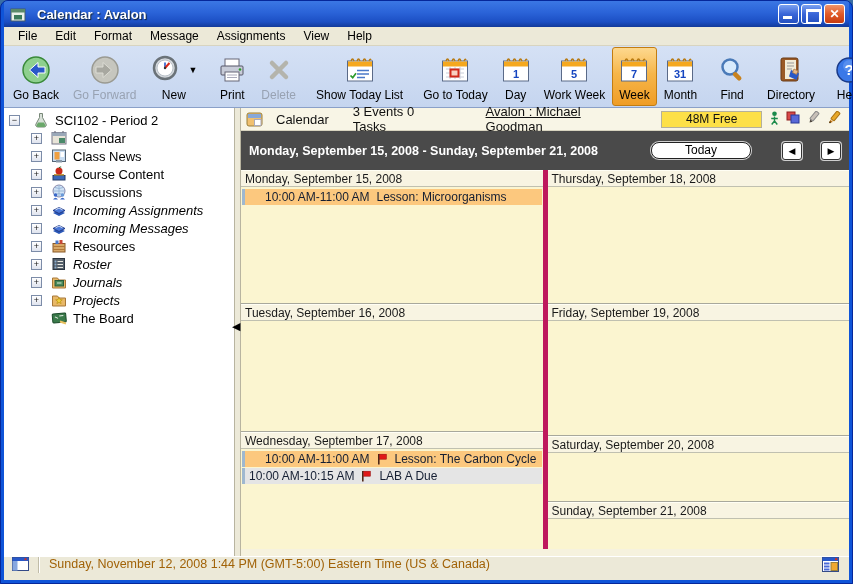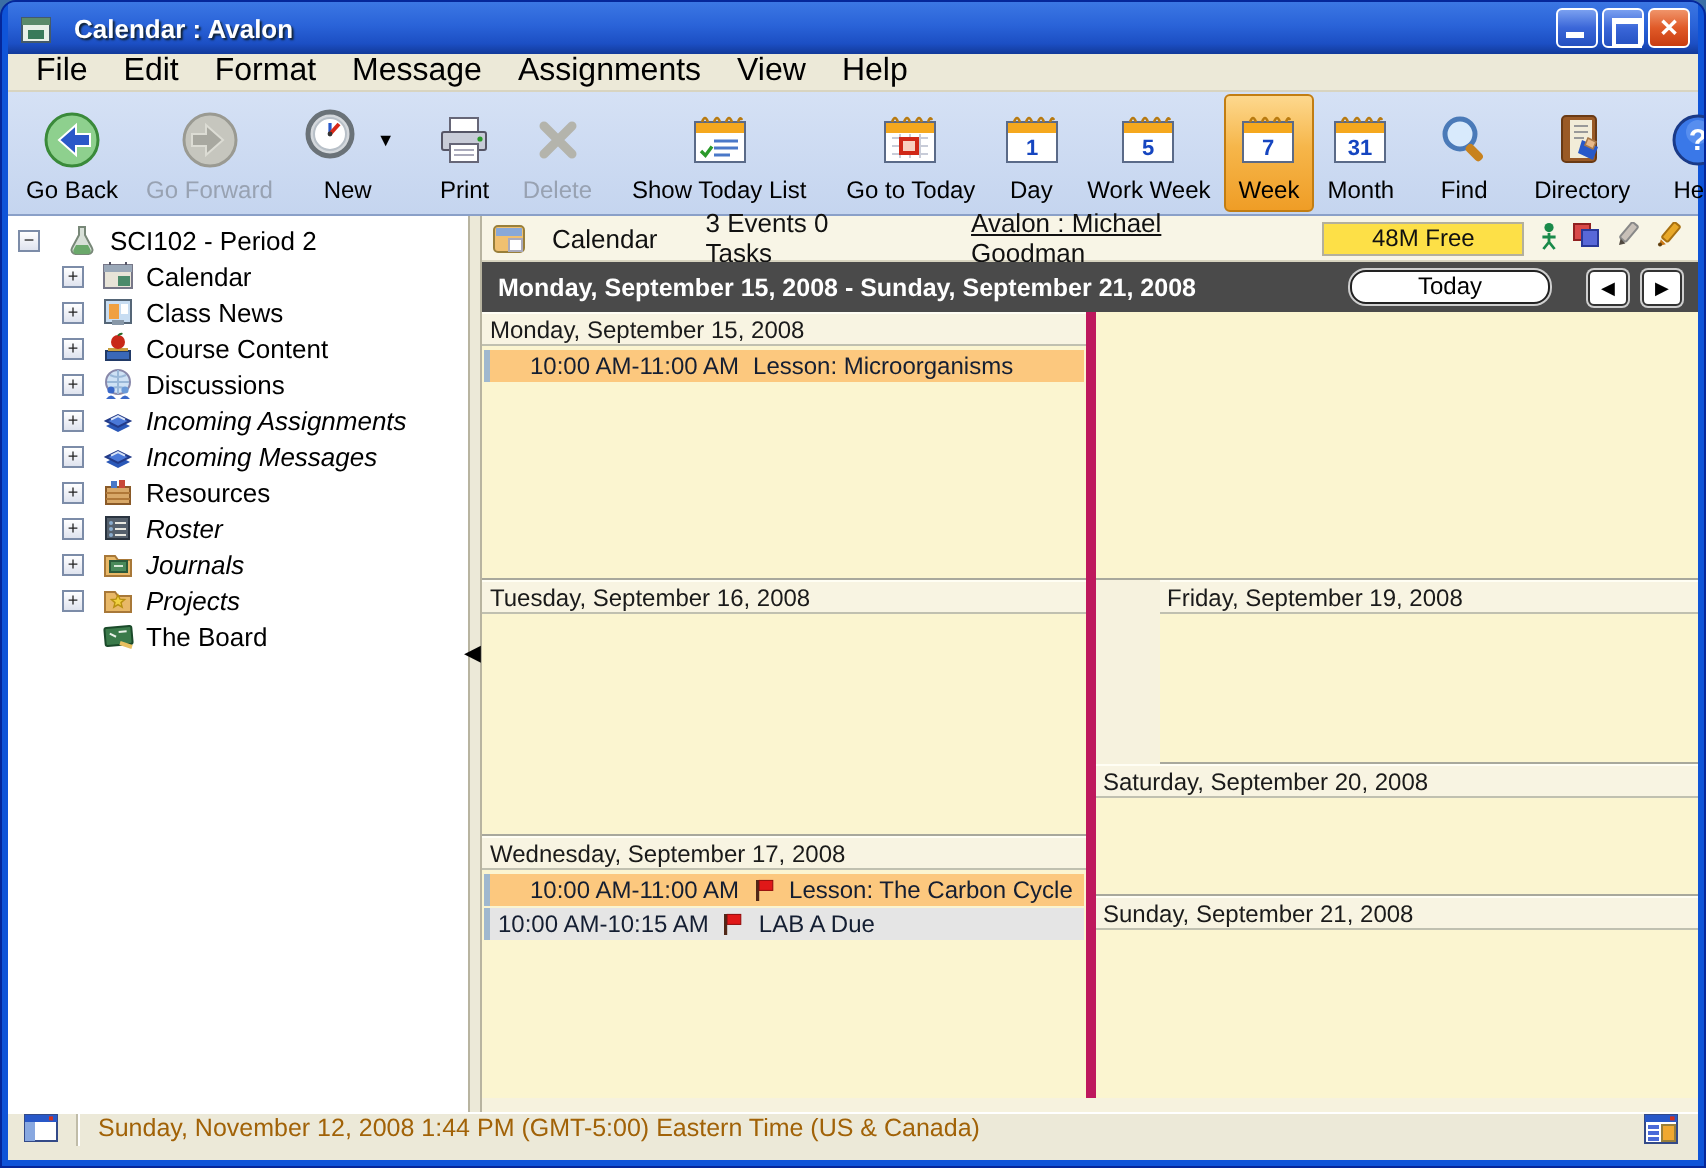--- a/index.html
+++ b/index.html
@@ -15,21 +15,21 @@
   .wc{ width:21px; height:20px; border:1px solid #fff; border-radius:3px; position:relative; cursor:default;
        background:linear-gradient(180deg,#7aa0f0,#3a66d8 50%,#2450c0); }
   .wc.close{ background:linear-gradient(180deg,#f0946a,#e05a28 50%,#c83c10); color:#fff; font-size:12px;
              font-weight:bold; text-align:center; line-height:18px; }
   .wc.min::after{ content:""; position:absolute; left:4px; bottom:4px; width:9px; height:3px; background:#fff; }
   .wc.max::after{ content:""; position:absolute; left:4px; top:4px; width:11px; height:10px;
                   border:2px solid #fff; border-top-width:3px; }
   
   .menubar{ height:19px; background:#ece9d8; display:flex; align-items:center; padding-left:6px; gap:2px;
             border-bottom:1px solid #d8d4c0; }
-  .menu-item{ font-size:16px; color:#000; padding:1px 8px; }
+  .menu-item{ font-size:12px; color:#000; padding:1px 8px; }
   
   .toolbar{ height:62px; background:linear-gradient(180deg,#d5e1f5,#c5d5ef); display:flex; align-items:stretch;
             padding:1px 2px; border-bottom:1px solid #8aa0c8; }
   .tsep{ width:1px; background:#8ea6cc; box-shadow:1px 0 0 #eef3fb; margin:1px 3px; }
   .tbtn{ display:flex; flex-direction:column; align-items:center; justify-content:flex-end;
          padding:2px 6px 3px; border:1px solid transparent; border-radius:3px; }
   .tbtn .ticonbox{ height:37px; display:flex; align-items:center; justify-content:center; gap:8px; }
   .tbtn .tlabel{ font-size:12px; color:#000; white-space:nowrap; }
   .tbtn.disabled .tlabel{ color:#98a2b2; }
   .tbtn.selected{ background:linear-gradient(180deg,#fdd88e,#f6b64a 45%,#ef9d26); border:1px solid #c27d12; }
@@ -51,36 +51,36 @@
   .main{ flex:1; display:flex; flex-direction:column; background:#f6f2de; min-width:0; }
   .infobar{ height:23px; background:#f8f5e6; border-bottom:1px solid #d8d4c0; display:flex; align-items:center;
             padding:0 8px 0 5px; font-size:13px; color:#111; gap:8px; }
   .infobar .view-name{ margin-right:16px; }
   .infobar .counts{ margin-right:28px; }
   .infobar .owner{ margin-right:14px;text-decoration:underline; }
   .storage-box{ width:102px; height:17px; background:#fde047; border:1px solid #b4b09c; font-size:12px;
                 text-align:center; line-height:15px; }
   .info-icons{ margin-left:auto; display:flex; align-items:center; gap:7px; }
   
-  .datebar{ height:25px; background:#4a4a4a; display:flex; align-items:center; padding:0 8px; gap:4px; }
+  .datebar{ height:39px; background:#4a4a4a; display:flex; align-items:center; padding:0 8px; gap:16px; }
   .date-range{ color:#fff; font-weight:bold; font-size:12.5px; flex:1; white-space:nowrap; }
   .today-btn{ width:100px; height:17px; background:#fff; border:1px solid #222; border-radius:8px;
               font-size:12px; line-height:15px; text-align:center; box-shadow:0 0 0 1px #cfcfcf; margin-right:12px; }
   .nav-btn{ width:20px; height:18px; background:#fff; border:1px solid #333; border-radius:3px;
             font-size:9px; text-align:center; line-height:16px; color:#000; box-shadow:0 0 0 1px #cfcfcf; margin-left:3px;}
   
   .grid{ flex:1; display:flex; margin-bottom:7px; min-height:0; }
   .gcol{ flex:1; display:flex; flex-direction:column; min-width:0; }
   .gcol.left{ border-right:5px solid #be185d; }
   .dcell{ display:flex; flex-direction:column; border-bottom:1px solid #a8a89c; overflow:hidden; }
   .dcell:last-child{ border-bottom:none; flex:1; }
   .dhead{ height:17px; background:#f8f4e2; border-bottom:1px solid #c0c0b0; border-top:1px solid #fffef4;
           font-size:12px; color:#1a1a1a; padding:1px 4px 0; white-space:nowrap; }
   .dbody{ flex:1; background:#fbf5d0; padding-top:1px; }
-  .h-mon{height:134px;} .h-tue{height:128px;} .h-thu{height:134px;} .h-fri{height:92px;margin-left:32px;} .h-sat{height:66px;}
+  .h-mon{height:134px;} .h-tue{height:128px;} .h-thu{height:134px;} .h-fri{height:132px;} .h-sat{height:66px;}
   .event{ display:flex; align-items:center; height:16px; margin:1px 1px 1px 1px; padding:0 4px;
           border-left:3px solid #9fb8cf; font-size:12px; color:#141e32; white-space:nowrap; overflow:hidden; }
   .event.orange{ background:#fcc87e;padding-left:20px; }
   .event.blue{ background:#e5e5e5; }
   .ev-time{ margin-right:7px; }
   .flag{ display:inline-flex; margin-right:8px; }
   
   .statusbar{ height:24px; background:#ece9d8; border-top:1px solid #fff; display:flex; align-items:flex-start;
               padding:0 10px 0 8px; font-size:12.5px; color:#a16207; }
   .sb-sep{ width:1px; height:16px; background:#c0bca8; box-shadow:1px 0 0 #fff; margin:0 10px 0 9px; }
@@ -504,20 +504,21 @@
                       <rect x="2.6" y="1.2" width="6.8" height="5" fill="#e01818" stroke="#900808" stroke-width="0.5"></rect>
                     </svg>
                   </span>
                 <span class="ev-title">LAB A Due</span>
               </div>
             </div>
           </div>
         </div>
         <div class="gcol right">
           <div class="dcell h-thu">
+            <div class="dhead">Thursday, September 18, 2008</div>
             <div class="dbody"></div>
           </div>
           <div class="dcell h-fri">
             <div class="dhead">Friday, September 19, 2008</div>
             <div class="dbody"></div>
           </div>
           <div class="dcell h-sat">
             <div class="dhead">Saturday, September 20, 2008</div>
             <div class="dbody"></div>
           </div>

